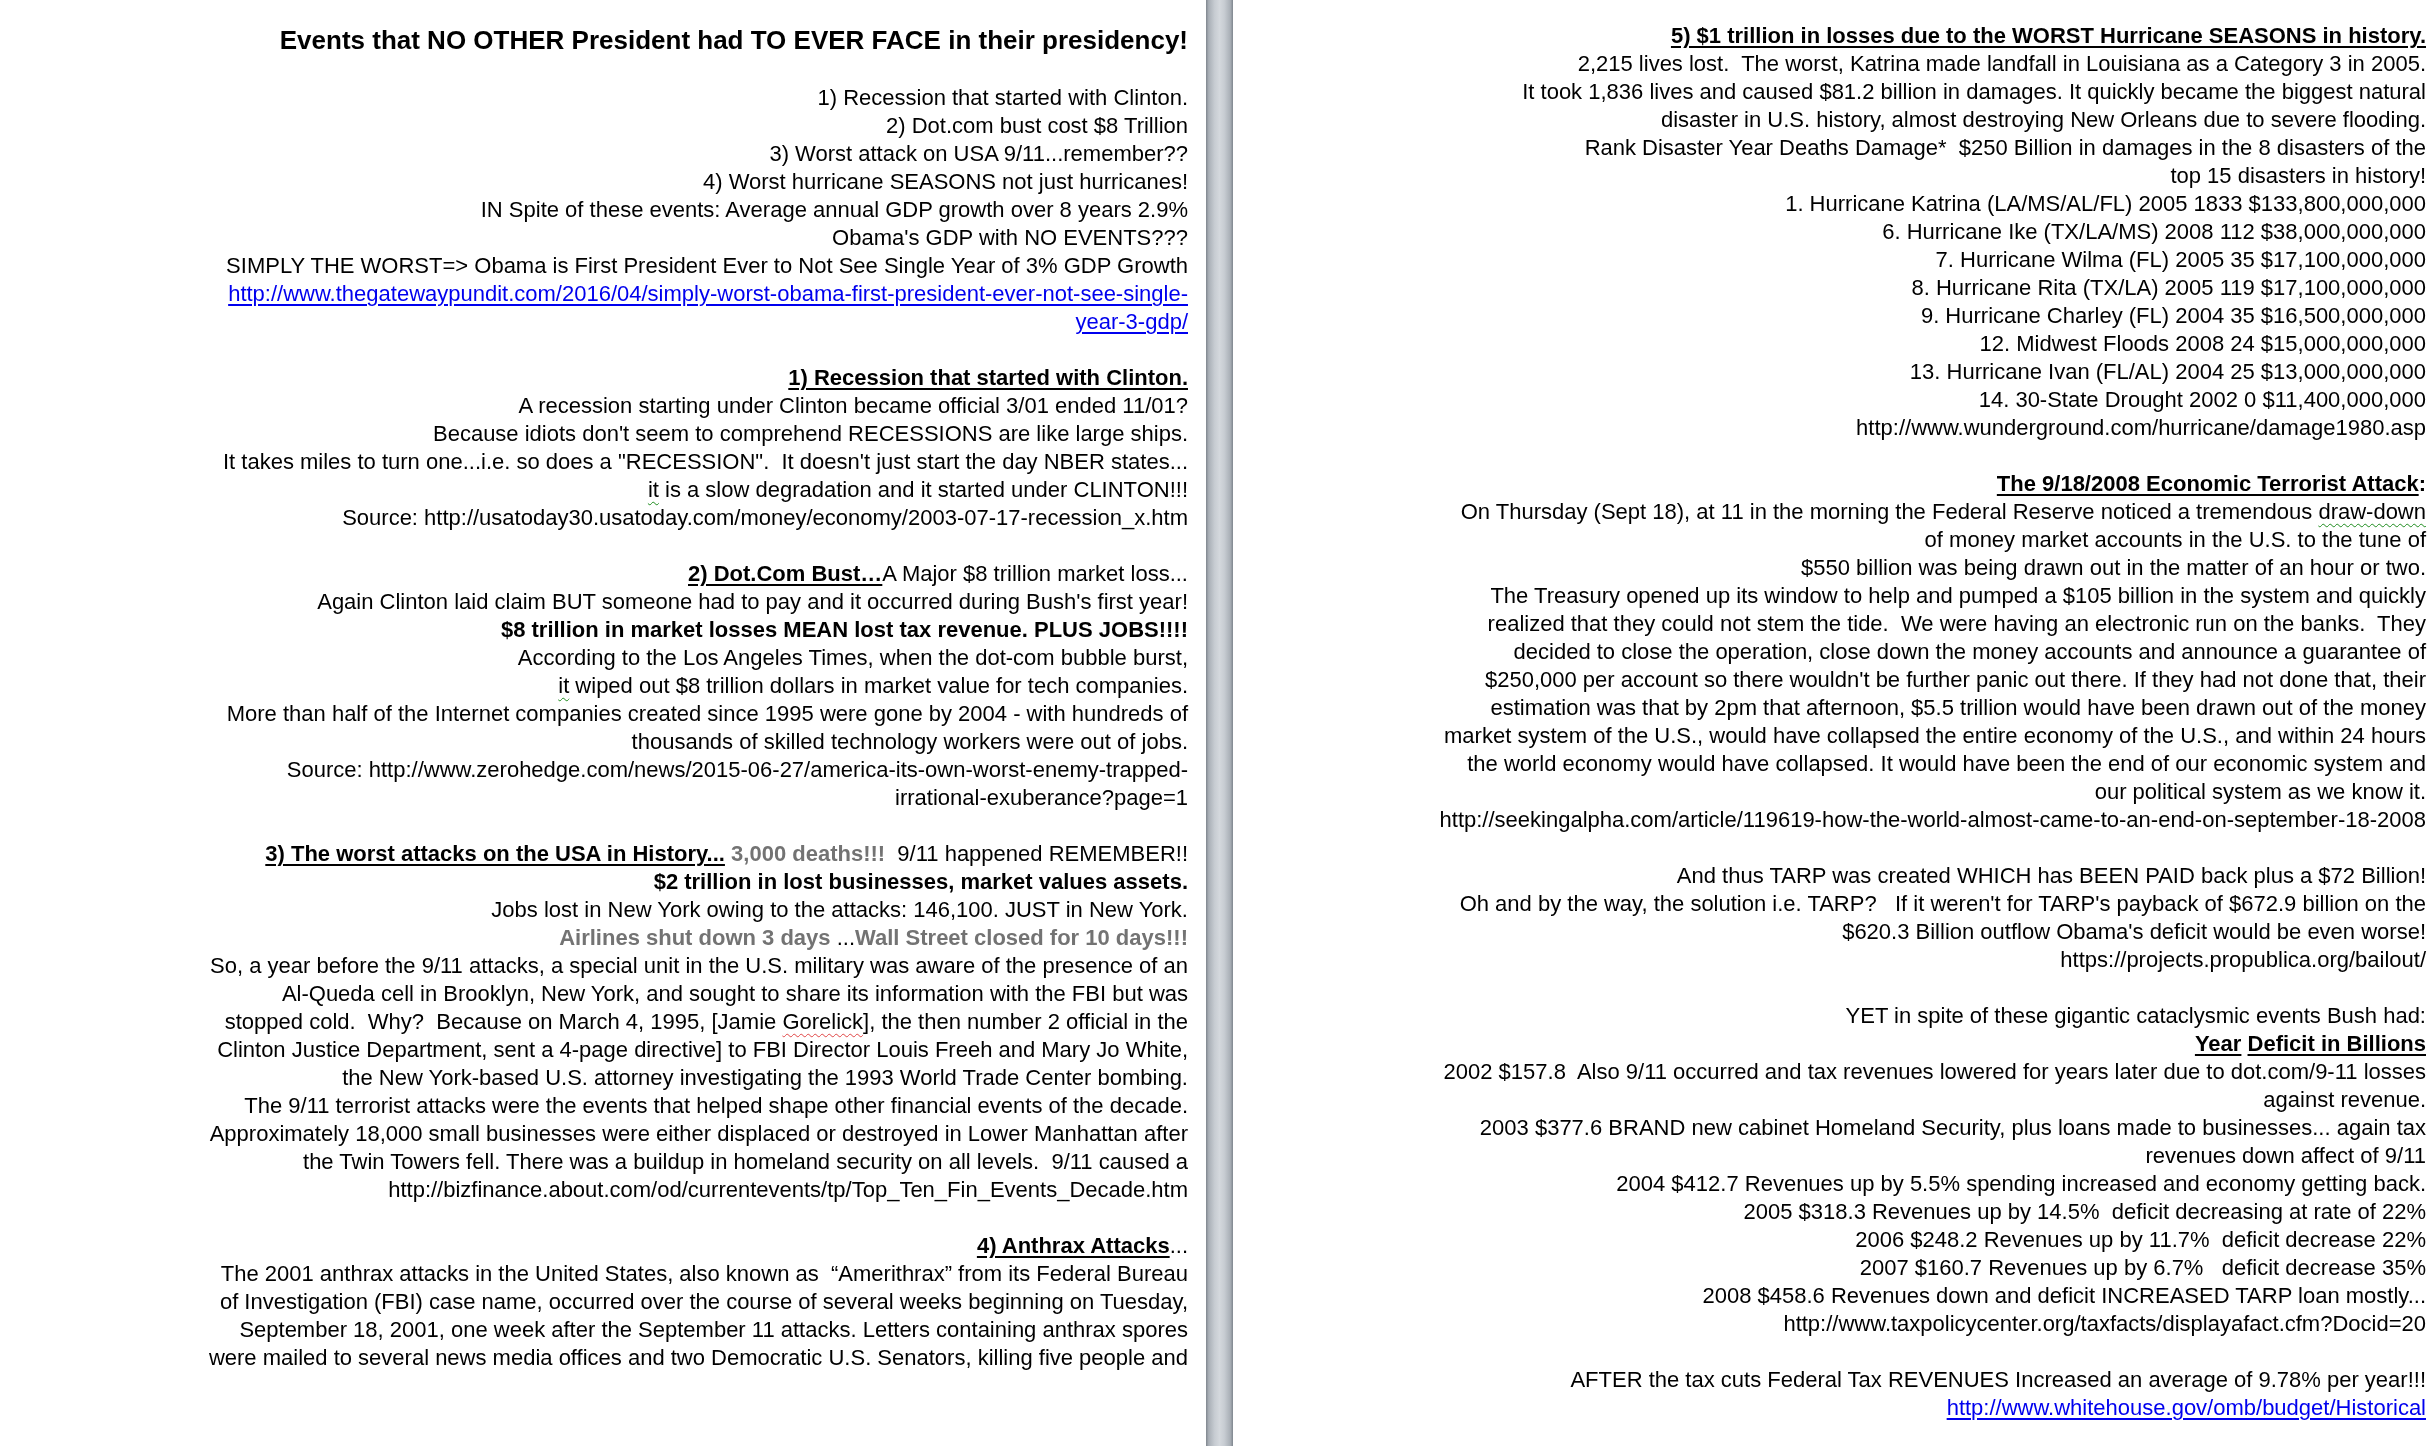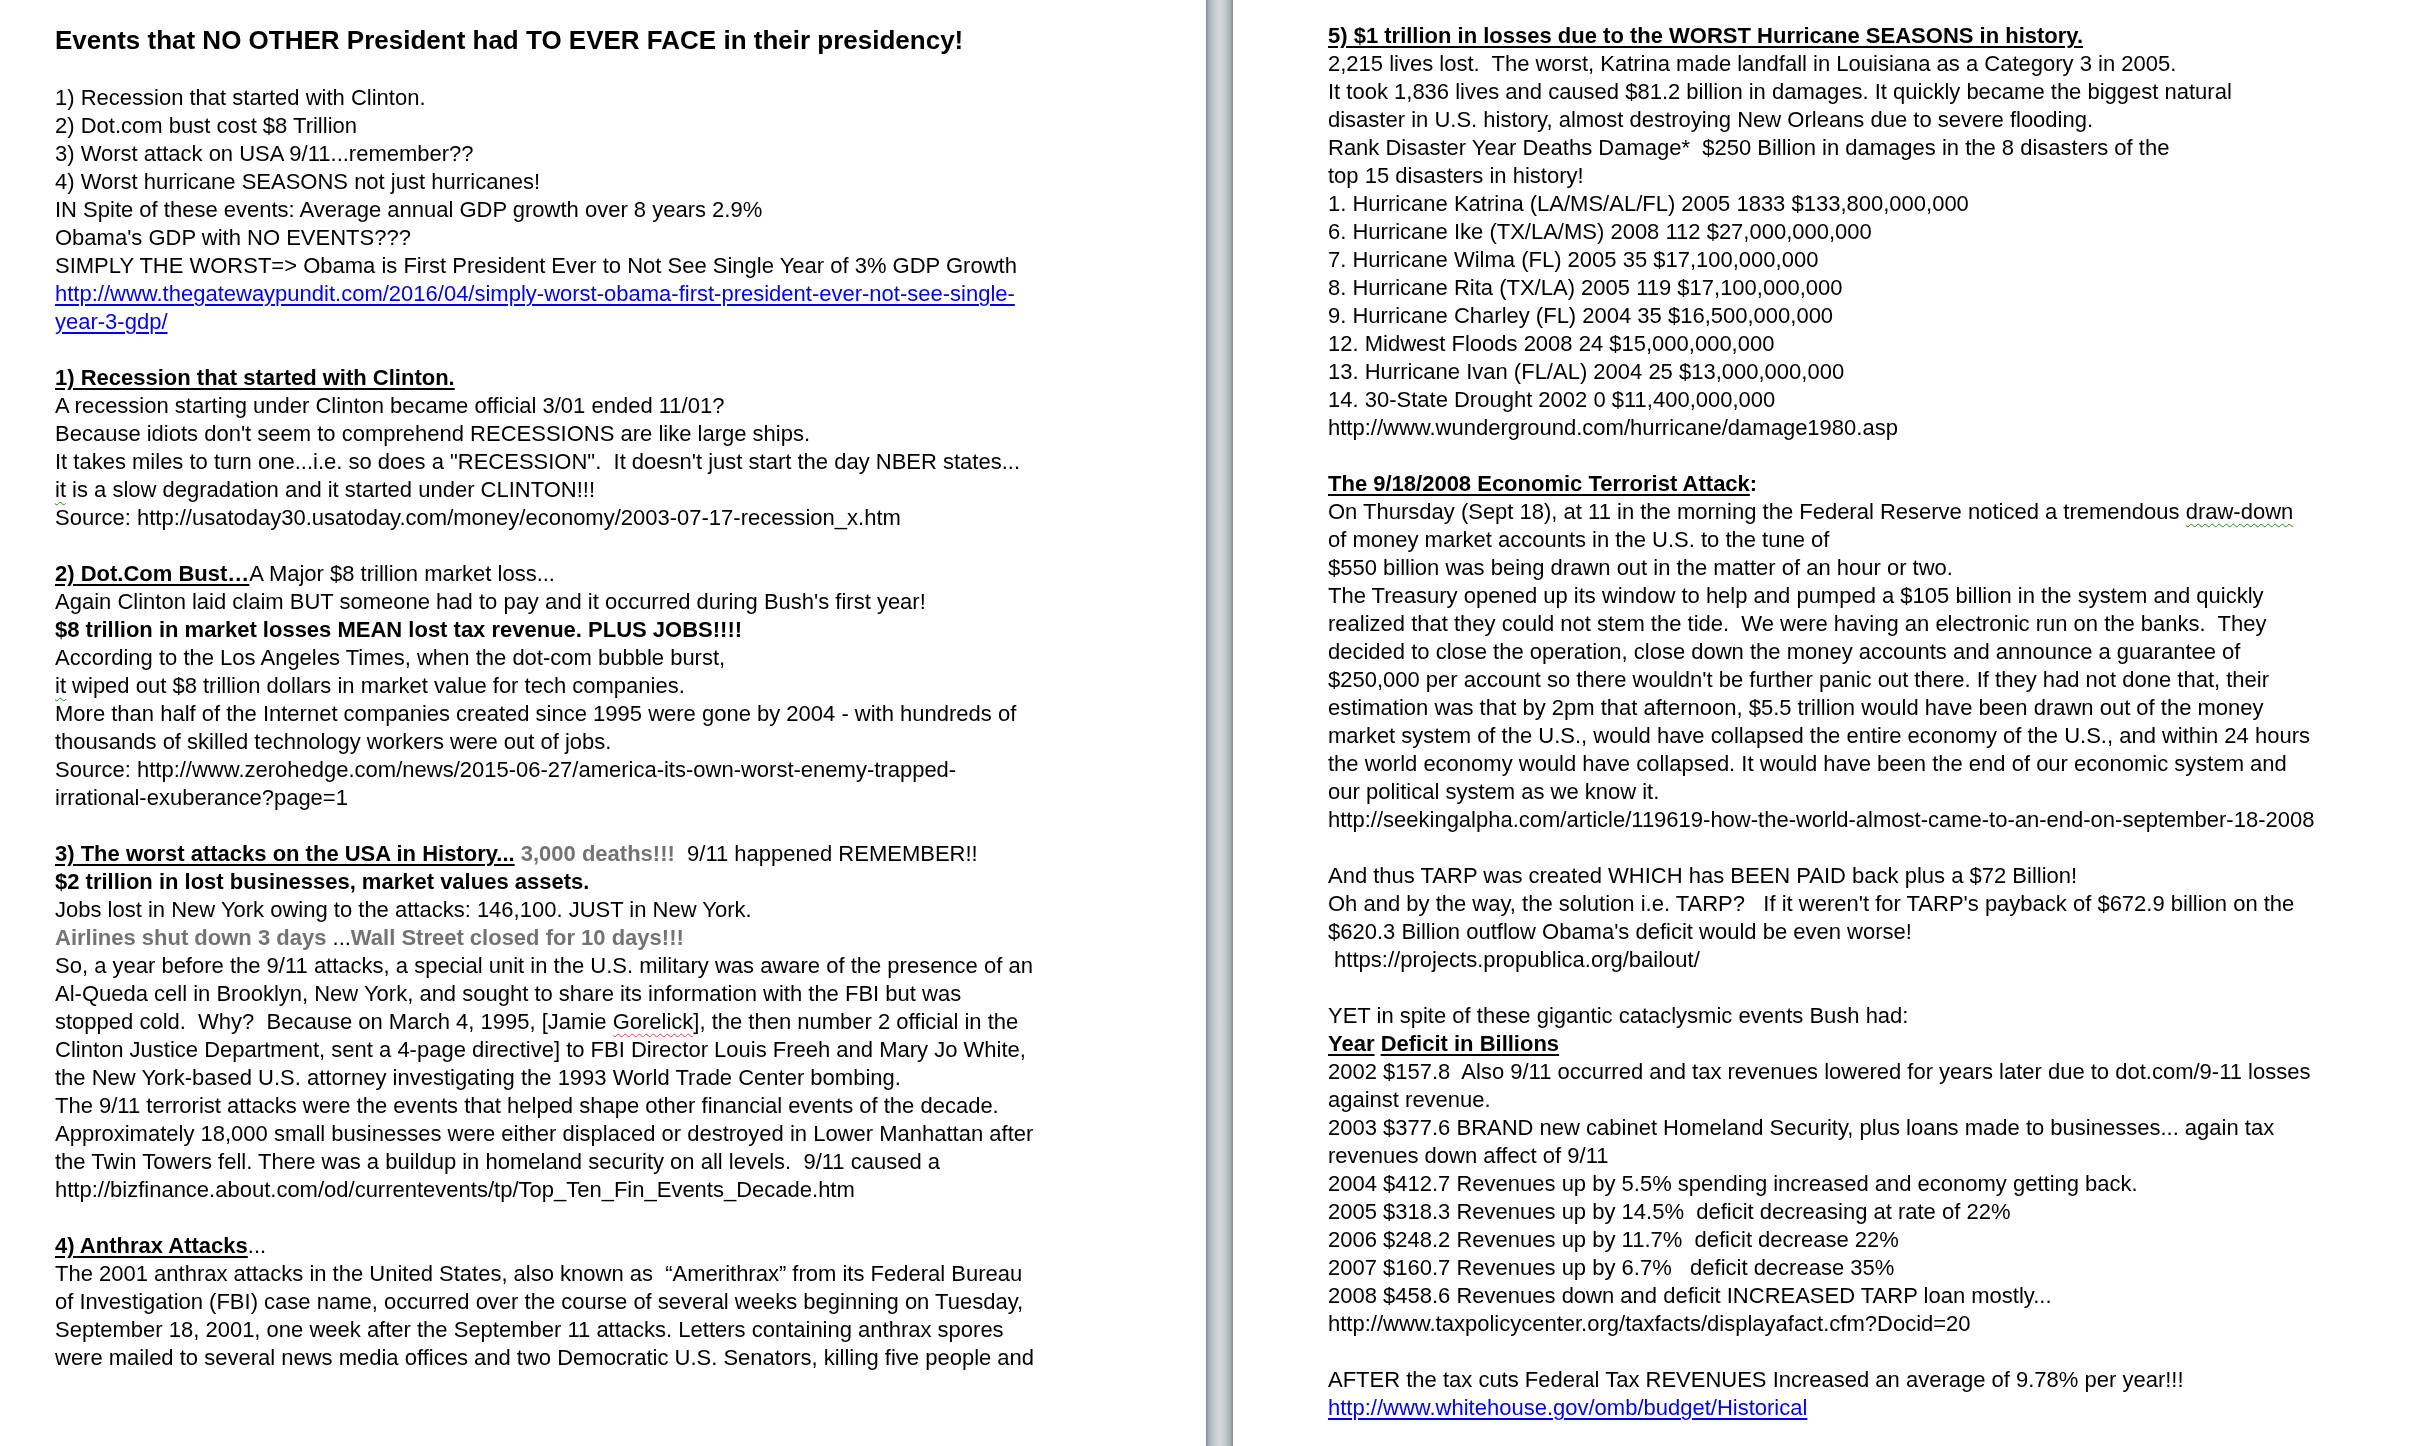--- a/index.html
+++ b/index.html
@@ -1,21 +1,21 @@
 <!DOCTYPE html>
 <html><head>
 <meta charset="utf-8">
 <style>
   html,body{margin:0;padding:0;}
   body{
     width:2434px;height:1446px;overflow:hidden;background:#ffffff;
     font-family:"Liberation Sans","DejaVu Sans",sans-serif;
     font-size:22px;color:#000;
   }
-  .spread{display:flex;width:2434px;height:1446px;}
+  .spread{display:flex;width:2434px;height:1446px;text-align:right;}
   .page{box-sizing:border-box;background:#fff;}
   .page-left{width:1206px;padding:26px 18px 0 55px;}
   .page-right{flex:1;padding:22px 8px 0 95px;}
   .divider{
     width:27px;height:1446px;
     background:linear-gradient(to right,
       #7f868e 0%, #a9afb6 10%, #c7ccd2 32%, #d4d8dd 50%,
       #c7ccd2 68%, #a9afb6 90%, #7f868e 100%);
   }
   .block{margin:0;}
@@ -108,21 +108,21 @@
   <div class="divider"></div>
   <div class="page page-right">
       <div class="block">
         <div class="line"><span class="rb ru">5) $1 trillion in losses due to the WORST Hurricane SEASONS in history.</span></div>
         <div class="line"><span class="">2,215 lives lost.  The worst, Katrina made landfall in Louisiana as a Category 3 in 2005.</span></div>
         <div class="line"><span class="">It took 1,836 lives and caused $81.2 billion in damages. It quickly became the biggest natural</span></div>
         <div class="line"><span class="">disaster in U.S. history, almost destroying New Orleans due to severe flooding.</span></div>
         <div class="line"><span class="">Rank Disaster Year Deaths Damage*  $250 Billion in damages in the 8 disasters of the</span></div>
         <div class="line"><span class="">top 15 disasters in history!</span></div>
         <div class="line"><span class="">1. Hurricane Katrina (LA/MS/AL/FL) 2005 1833 $133,800,000,000</span></div>
-        <div class="line"><span class="">6. Hurricane Ike (TX/LA/MS) 2008 112 $27,000,000,000</span></div>
+        <div class="line"><span class="">6. Hurricane Ike (TX/LA/MS) 2008 112 $38,000,000,000</span></div>
         <div class="line"><span class="">7. Hurricane Wilma (FL) 2005 35 $17,100,000,000</span></div>
         <div class="line"><span class="">8. Hurricane Rita (TX/LA) 2005 119 $17,100,000,000</span></div>
         <div class="line"><span class="">9. Hurricane Charley (FL) 2004 35 $16,500,000,000</span></div>
         <div class="line"><span class="">12. Midwest Floods 2008 24 $15,000,000,000</span></div>
         <div class="line"><span class="">13. Hurricane Ivan (FL/AL) 2004 25 $13,000,000,000</span></div>
         <div class="line"><span class="">14. 30-State Drought 2002 0 $11,400,000,000</span></div>
         <div class="line"><span class="">http://www.wunderground.com/hurricane/damage1980.asp</span></div>
       </div>
       <div class="block">
         <div class="line"></div>

